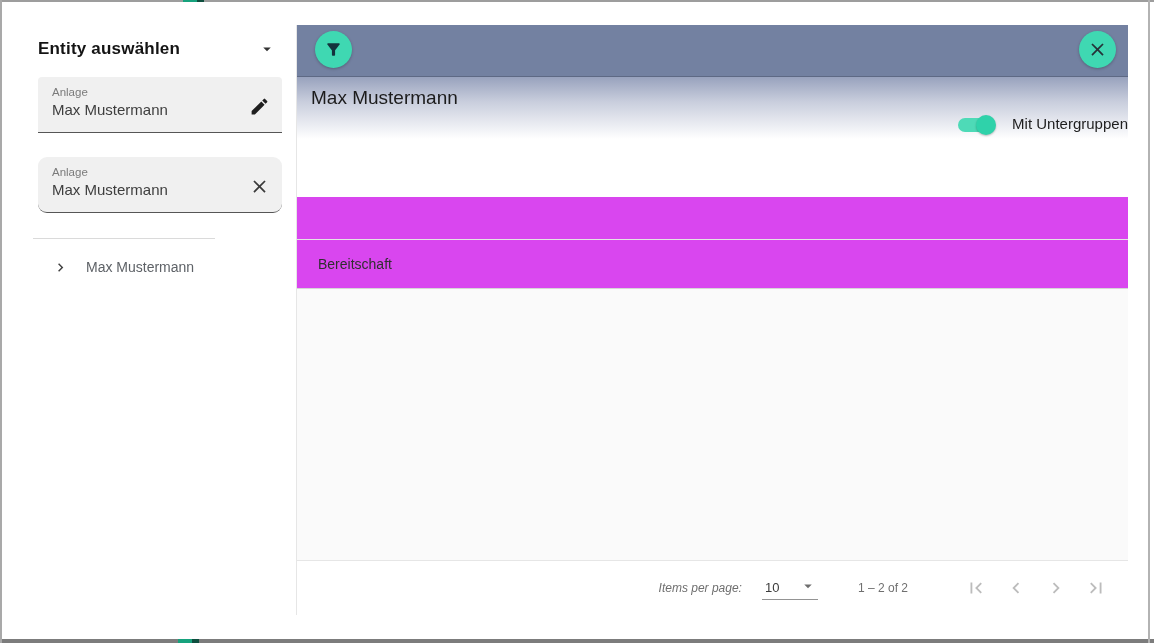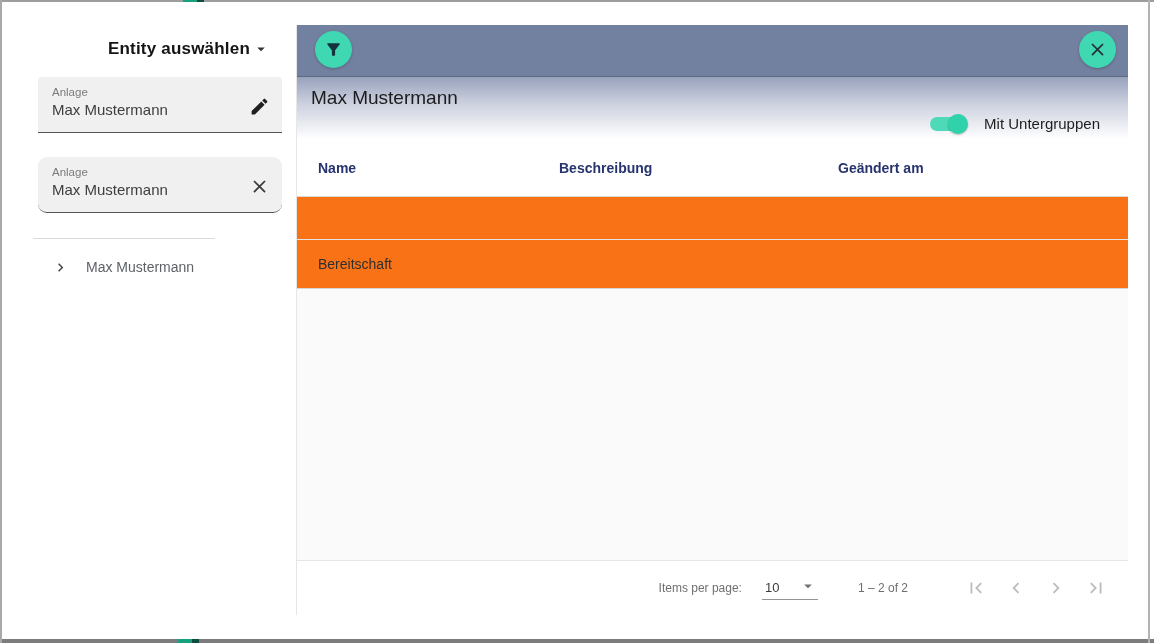--- a/index.html
+++ b/index.html
@@ -11,21 +11,21 @@
   .border-bottom { position:absolute; left:0; top:639px; width:1154px; height:4px; background:#7c7c7c; }
   .border-left   { position:absolute; left:0; top:0; width:2px; height:643px; background:#a9a9a9; }
   .border-right  { position:absolute; left:1148px; top:0; width:2px; height:643px; background:#b3b3b3; }
   .sliver-top        { position:absolute; left:183px; top:0; width:14px; height:2px; background:#17a27d; }
   .sliver-top-dark   { position:absolute; left:197px; top:0; width:7px;  height:2px; background:#0e4e3e; }
   .sliver-bottom     { position:absolute; left:178px; top:639px; width:14px; height:4px; background:#17a27d; }
   .sliver-bottom-dark{ position:absolute; left:192px; top:639px; width:7px;  height:4px; background:#0e4e3e; }
 
   
   .sidebar { position:absolute; left:2px; top:2px; width:294px; height:637px; background:#fff; }
-  .sidebar-header { position:absolute; left:30px; top:36px; width:240px; display:flex; align-items:center; justify-content:flex-end; }
+  .sidebar-header { position:absolute; left:36px; top:36px; width:240px; display:flex; align-items:center; justify-content:space-between;gap:20px; }
   .sidebar-title { font-size:17px; font-weight:bold; color:#141414; letter-spacing:.2px; }
   .caret-btn { background:none; border:none; width:22px; height:22px; display:flex; align-items:center; justify-content:center; cursor:pointer; }
   .caret-btn svg { width:18px; height:18px; fill:#333; }
 
   .field { position:absolute; left:36px; width:244px; height:56px; background:#f0f0f0;
            border-radius:4px 4px 0 0; border-bottom:1px solid #565656; padding:9px 14px; }
   .field.mandant { top:75px; }
   .field.anlage  { top:155px;border-radius:9px; }
   .field-label { font-size:11.5px; color:#7b7b7b; }
   .field-value { font-size:15px; color:#3e3e3e; margin-top:3px; white-space:nowrap; }
@@ -48,48 +48,48 @@
          display:flex; align-items:center; justify-content:center; cursor:pointer; box-shadow:0 1px 3px rgba(0,0,0,.25); }
   .fab.filter { left:18px; top:6px; }
   .fab.close  { right:12px; top:6px; }
   .fab svg { width:19px; height:19px; }
   .fab.close svg { width:21px; height:21px; }
 
   .panel-fade { position:absolute; left:0; top:52px; width:100%; height:62px;
                 background:linear-gradient(to bottom, #98a2bd 0%, #c9cedd 40%, #ffffff 100%); }
   .panel-title { position:absolute; left:14px; top:62px; font-size:19px; color:#1c1c1c; }
 
-  .toggle-row { position:absolute; right:28px; top:90px; display:flex; align-items:center; gap:19px; }
+  .toggle-row { position:absolute; right:0; top:90px; display:flex; align-items:flex-end; gap:19px; }
   .toggle { position:relative; width:35px; height:14px; border-radius:7px; background:#4edab7; cursor:pointer; border:none; }
   .toggle-thumb { position:absolute; right:-3px; top:-3px; width:20px; height:20px; border-radius:50%;
                   background:#2fd2aa; box-shadow:0 1px 2px rgba(0,0,0,.25); }
   .toggle-label { font-size:15px; color:#1e1e1e; }
 
   .table-head { position:absolute; left:0; top:114px; width:100%; height:58px; padding-left:21px;
                 display:grid; grid-template-columns:241px 279px 1fr; align-items:center;
                 border-bottom:1px solid #d8d8d8; background:#fff; }
   .th { font-size:14px; font-weight:bold; color:#27336e; }
 
   .row { position:absolute; left:0; width:100%; padding-left:21px; display:grid;
-         grid-template-columns:241px 279px 1fr; align-items:center; background:#f97316;
+         grid-template-columns:241px 279px 1fr; align-items:center; background:#d946ef;
          border-bottom:1px solid #e4e4e4; cursor:pointer; }
   .row1 { top:172px; height:43px; }
   .row2 { top:215px; height:49px; border-bottom-color:#d6d6d6; }
   .row-name { font-size:14px; color:#2f2f2f; }
   .redacted-block { width:78px; height:13px; border-radius:2px;
       background:repeating-linear-gradient(90deg,#777 0 5px,#cfcfcf 5px 9px,#999 9px 14px,#e0e0e0 14px 19px);
       filter:blur(1.5px); }
 
   .empty-area { position:absolute; left:0; top:264px; width:100%; height:272px; background:#fafafa;
                 border-bottom:1px solid #e6e6e6; }
 
   .paginator { position:absolute; left:0; top:536px; width:100%; height:54px; background:#fff;
                display:flex; align-items:center; justify-content:flex-end; padding-right:16px;
                color:#6f6f6f; font-size:12px; }
-  .ipp-label { white-space:nowrap; }
+  .ipp-label { white-space:nowrap;font-style:italic; }
   .page-size { display:flex; align-items:flex-end; justify-content:space-between; width:56px;
                border-bottom:1px solid #949494; padding:0 1px 4px 3px; margin:0 40px 0 20px;
                background:none; cursor:pointer; border-top:none; border-left:none; border-right:none; }
   .page-size-value { font-size:13px; color:#3c3c3c; }
   .page-size svg { width:18px; height:18px; fill:#6e6e6e; }
   .range { white-space:nowrap; margin-right:56px; }
   .nav-buttons { display:flex; gap:16px; margin-right:4px; }
   .nav-btn { width:24px; height:24px; background:none; border:none; display:flex; align-items:center; justify-content:center; }
   .nav-btn svg { width:22px; height:22px; fill:#bcbcbc; }
 </style>
@@ -165,25 +165,20 @@
     <div class="panel-fade"></div>
     <div class="panel-title">Max Mustermann</div>
 
     <div class="toggle-row">
       <button class="toggle">
         <span class="toggle-thumb"></span>
       </button>
       <span class="toggle-label">Mit Untergruppen</span>
     </div>
 
-    <div class="table-head">
-      <span class="th">Name</span>
-      <span class="th">Beschreibung</span>
-      <span class="th">Geändert am</span>
-    </div>
 
     <div class="row row1">
       <span><span class="redacted-block"></span></span>
       <span></span>
         <span></span>
     </div>
 
     <div class="row row2">
       <span class="row-name">Bereitschaft</span>
       <span></span>

